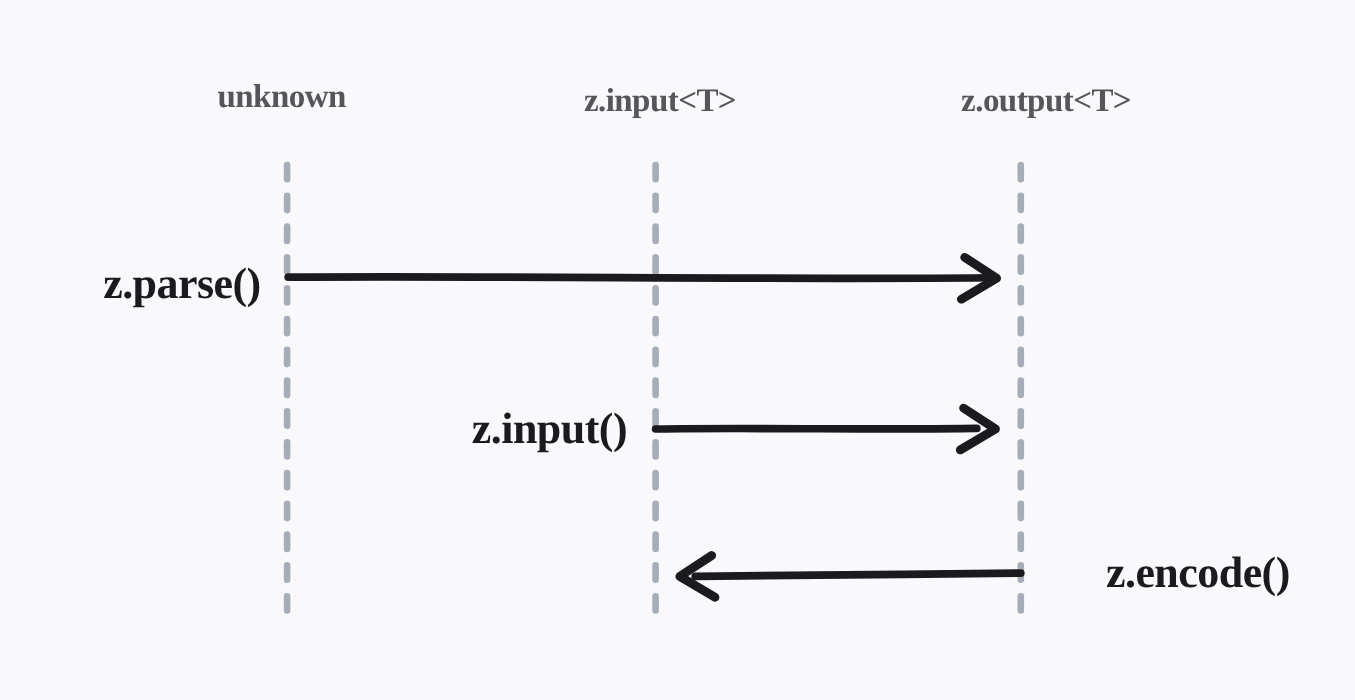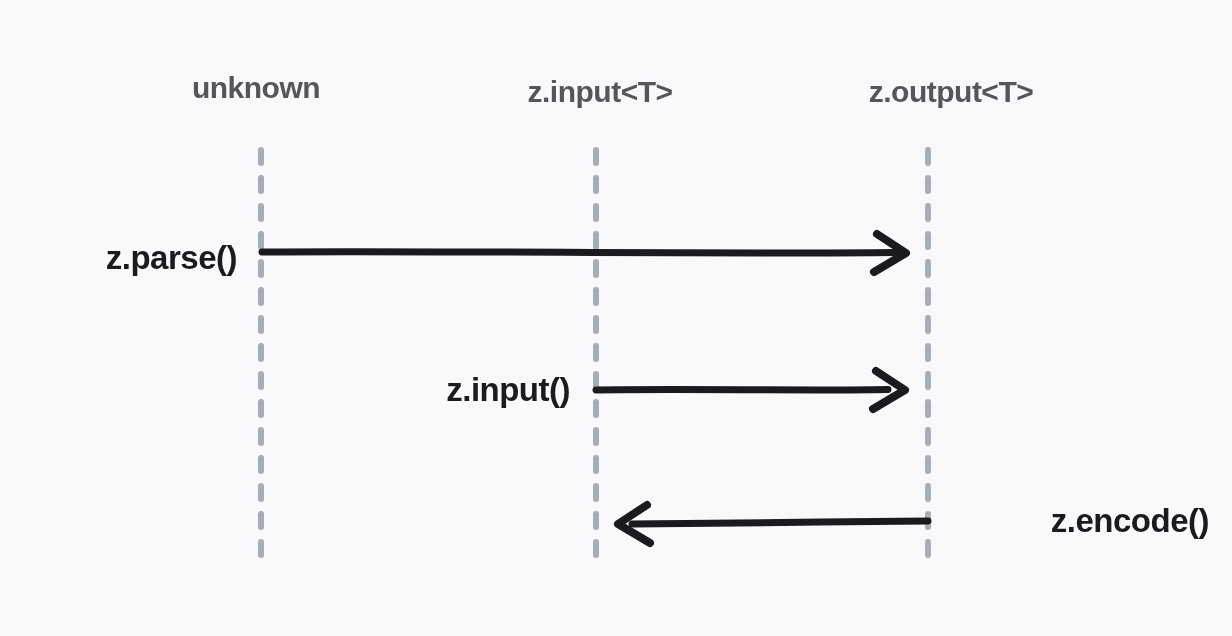--- a/index.html
+++ b/index.html
@@ -6,21 +6,21 @@
     margin: 0;
     padding: 0;
     background: #f9f9fb;
   }
   .canvas {
     position: relative;
     width: 1232px;
     height: 636px;
     background: #f9f9fb;
     overflow: hidden;
-    font-family: Liberation Sans, sans-serif;
+    font-family: Liberation Serif, serif;
   }
   .diagram-svg {
     position: absolute;
     left: 0;
     top: 0;
   }
   .label {
     position: absolute;
     font-weight: bold;
     white-space: nowrap;
@@ -28,25 +28,25 @@
     height: 40px;
     letter-spacing: -0.5px;
   }
   .header-label {
     font-size: 30px;
     color: #55565c;
     text-align: center;
     transform: translateX(-50%);
   }
   .method-label {
-    font-size: 33px;
+    font-size: 40px;
     color: #1b1b1f;
   }
   .align-right { text-align: right; }
-  .align-left  { text-align: right; }
+  .align-left  { text-align: center; }
 </style>
 </head>
 <body>
 
 <div class="canvas">
 
   <svg class="diagram-svg" width="1232" height="636" viewBox="0 0 1232 636">
 
     <g>
       <line x1="261" y1="150" x2="261" y2="568" stroke="#a7adb8" stroke-width="6" stroke-linecap="round" stroke-dasharray="13 15"></line>

